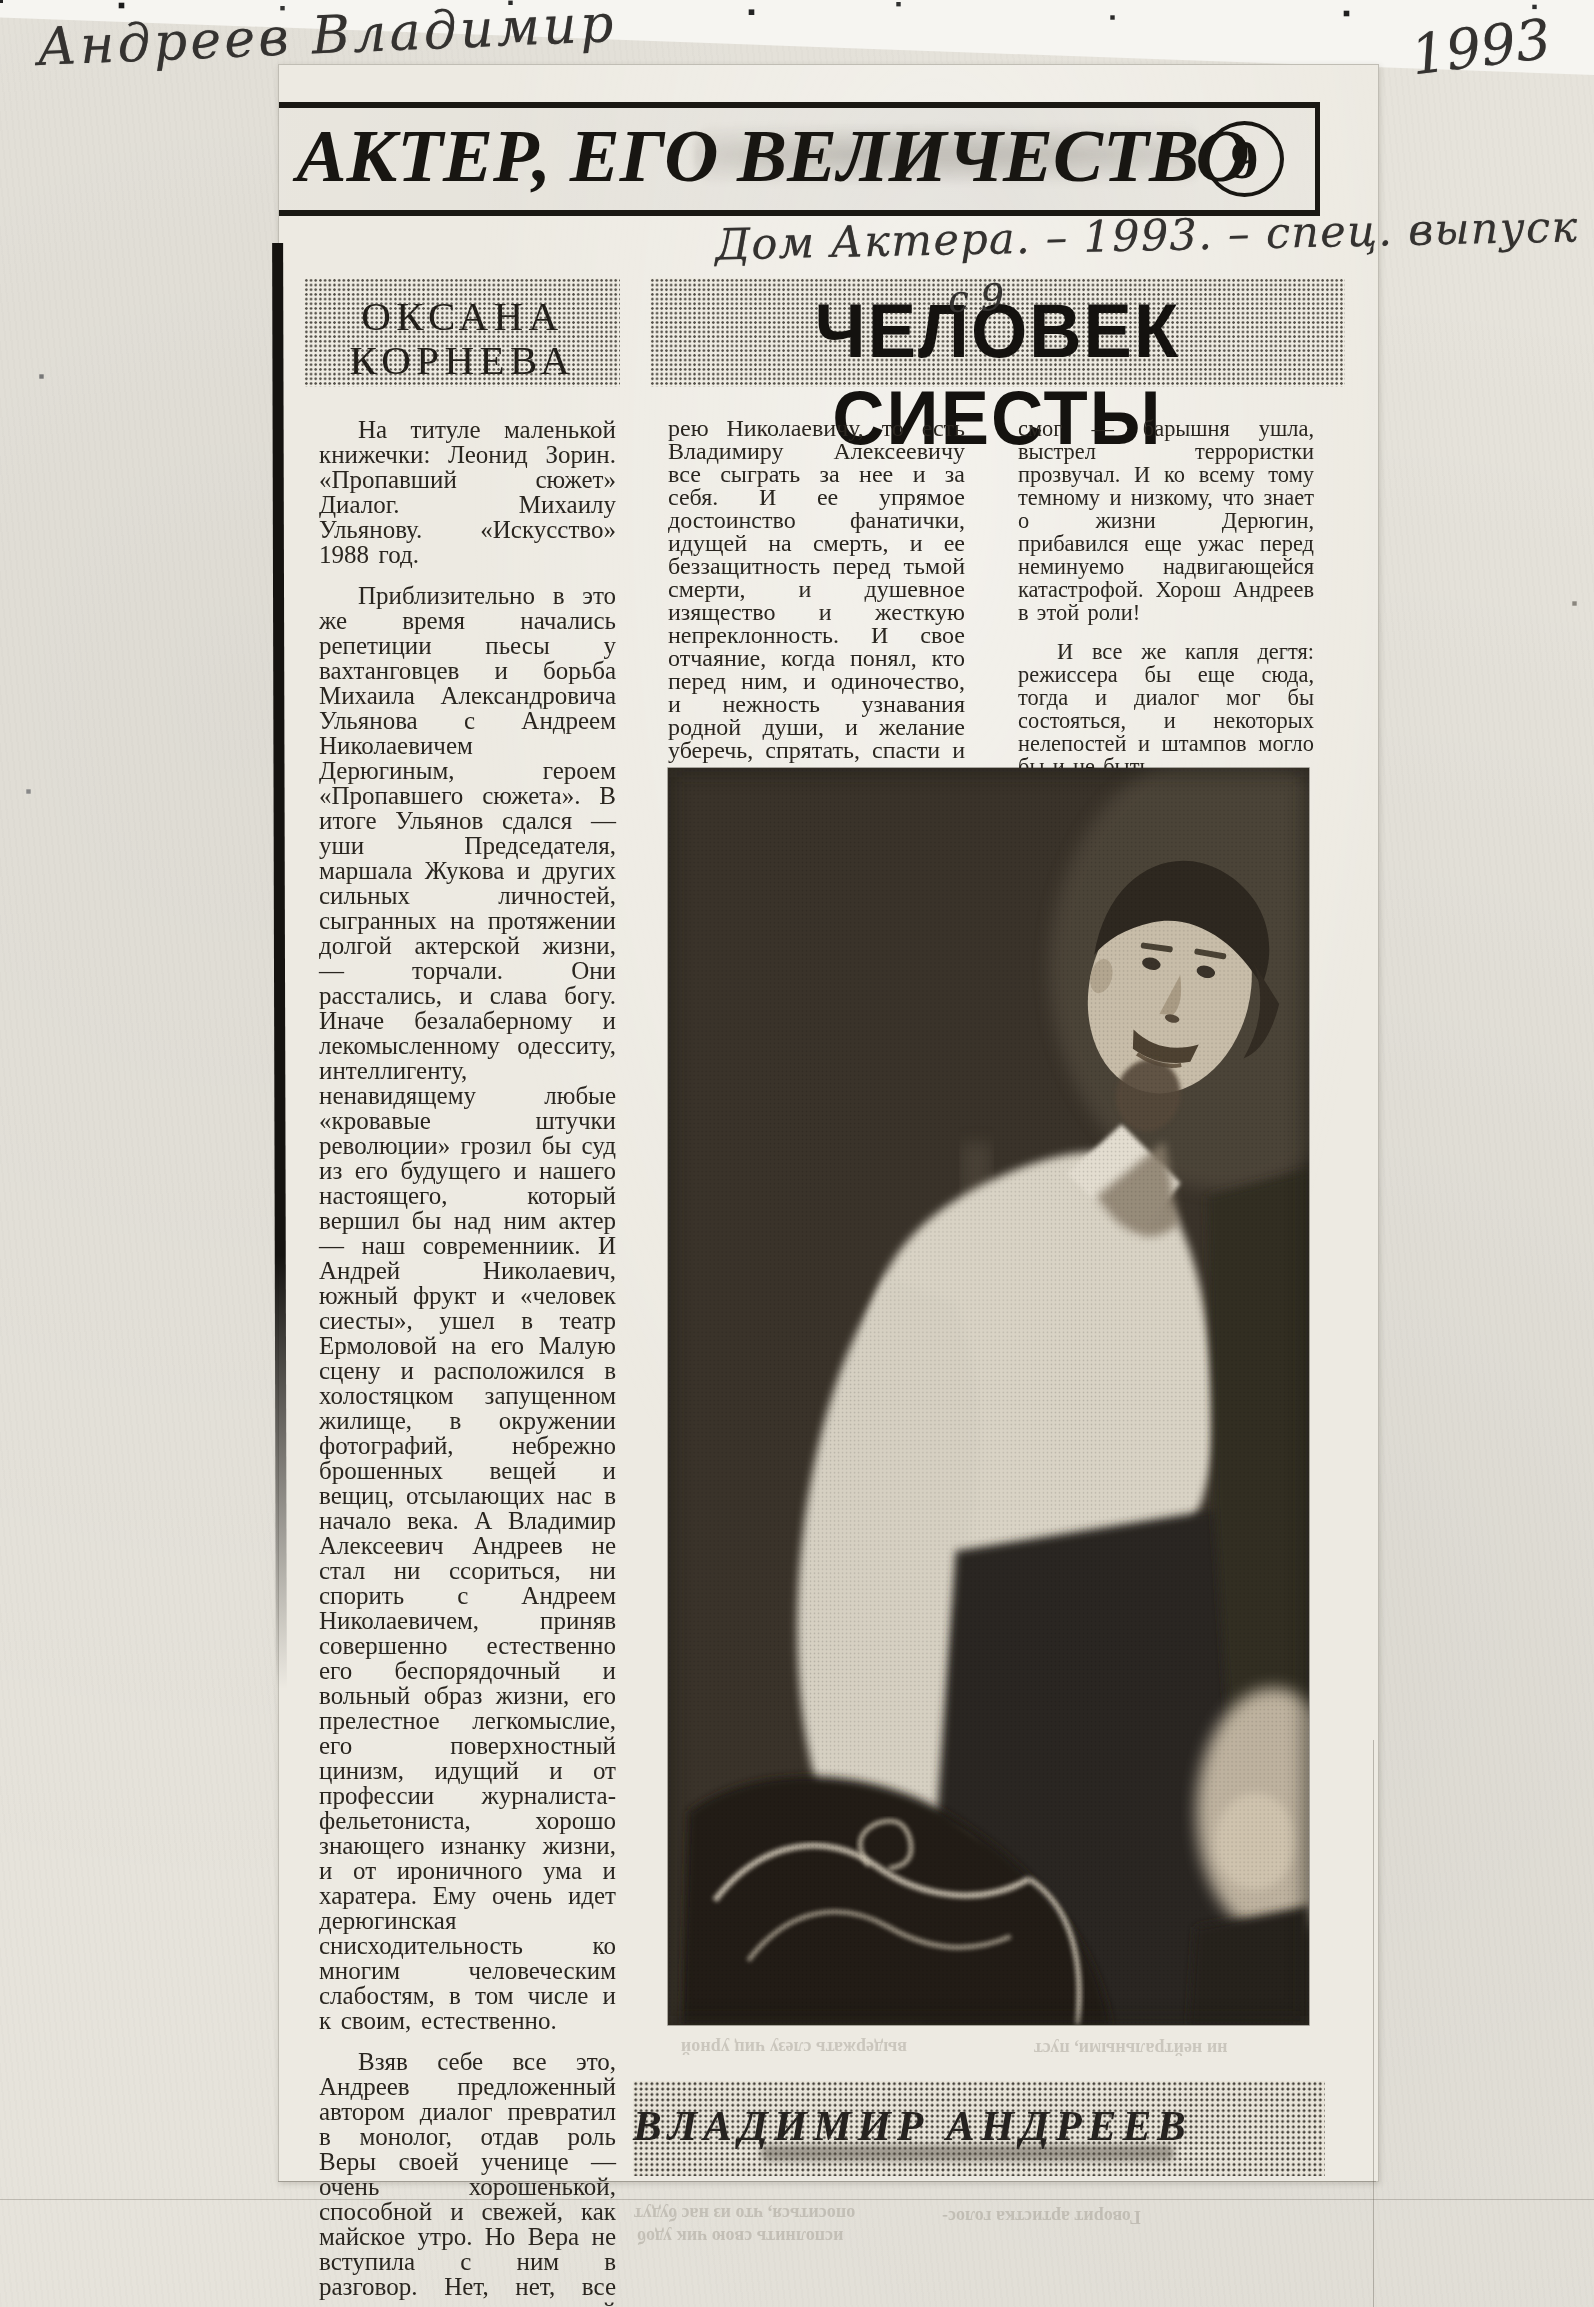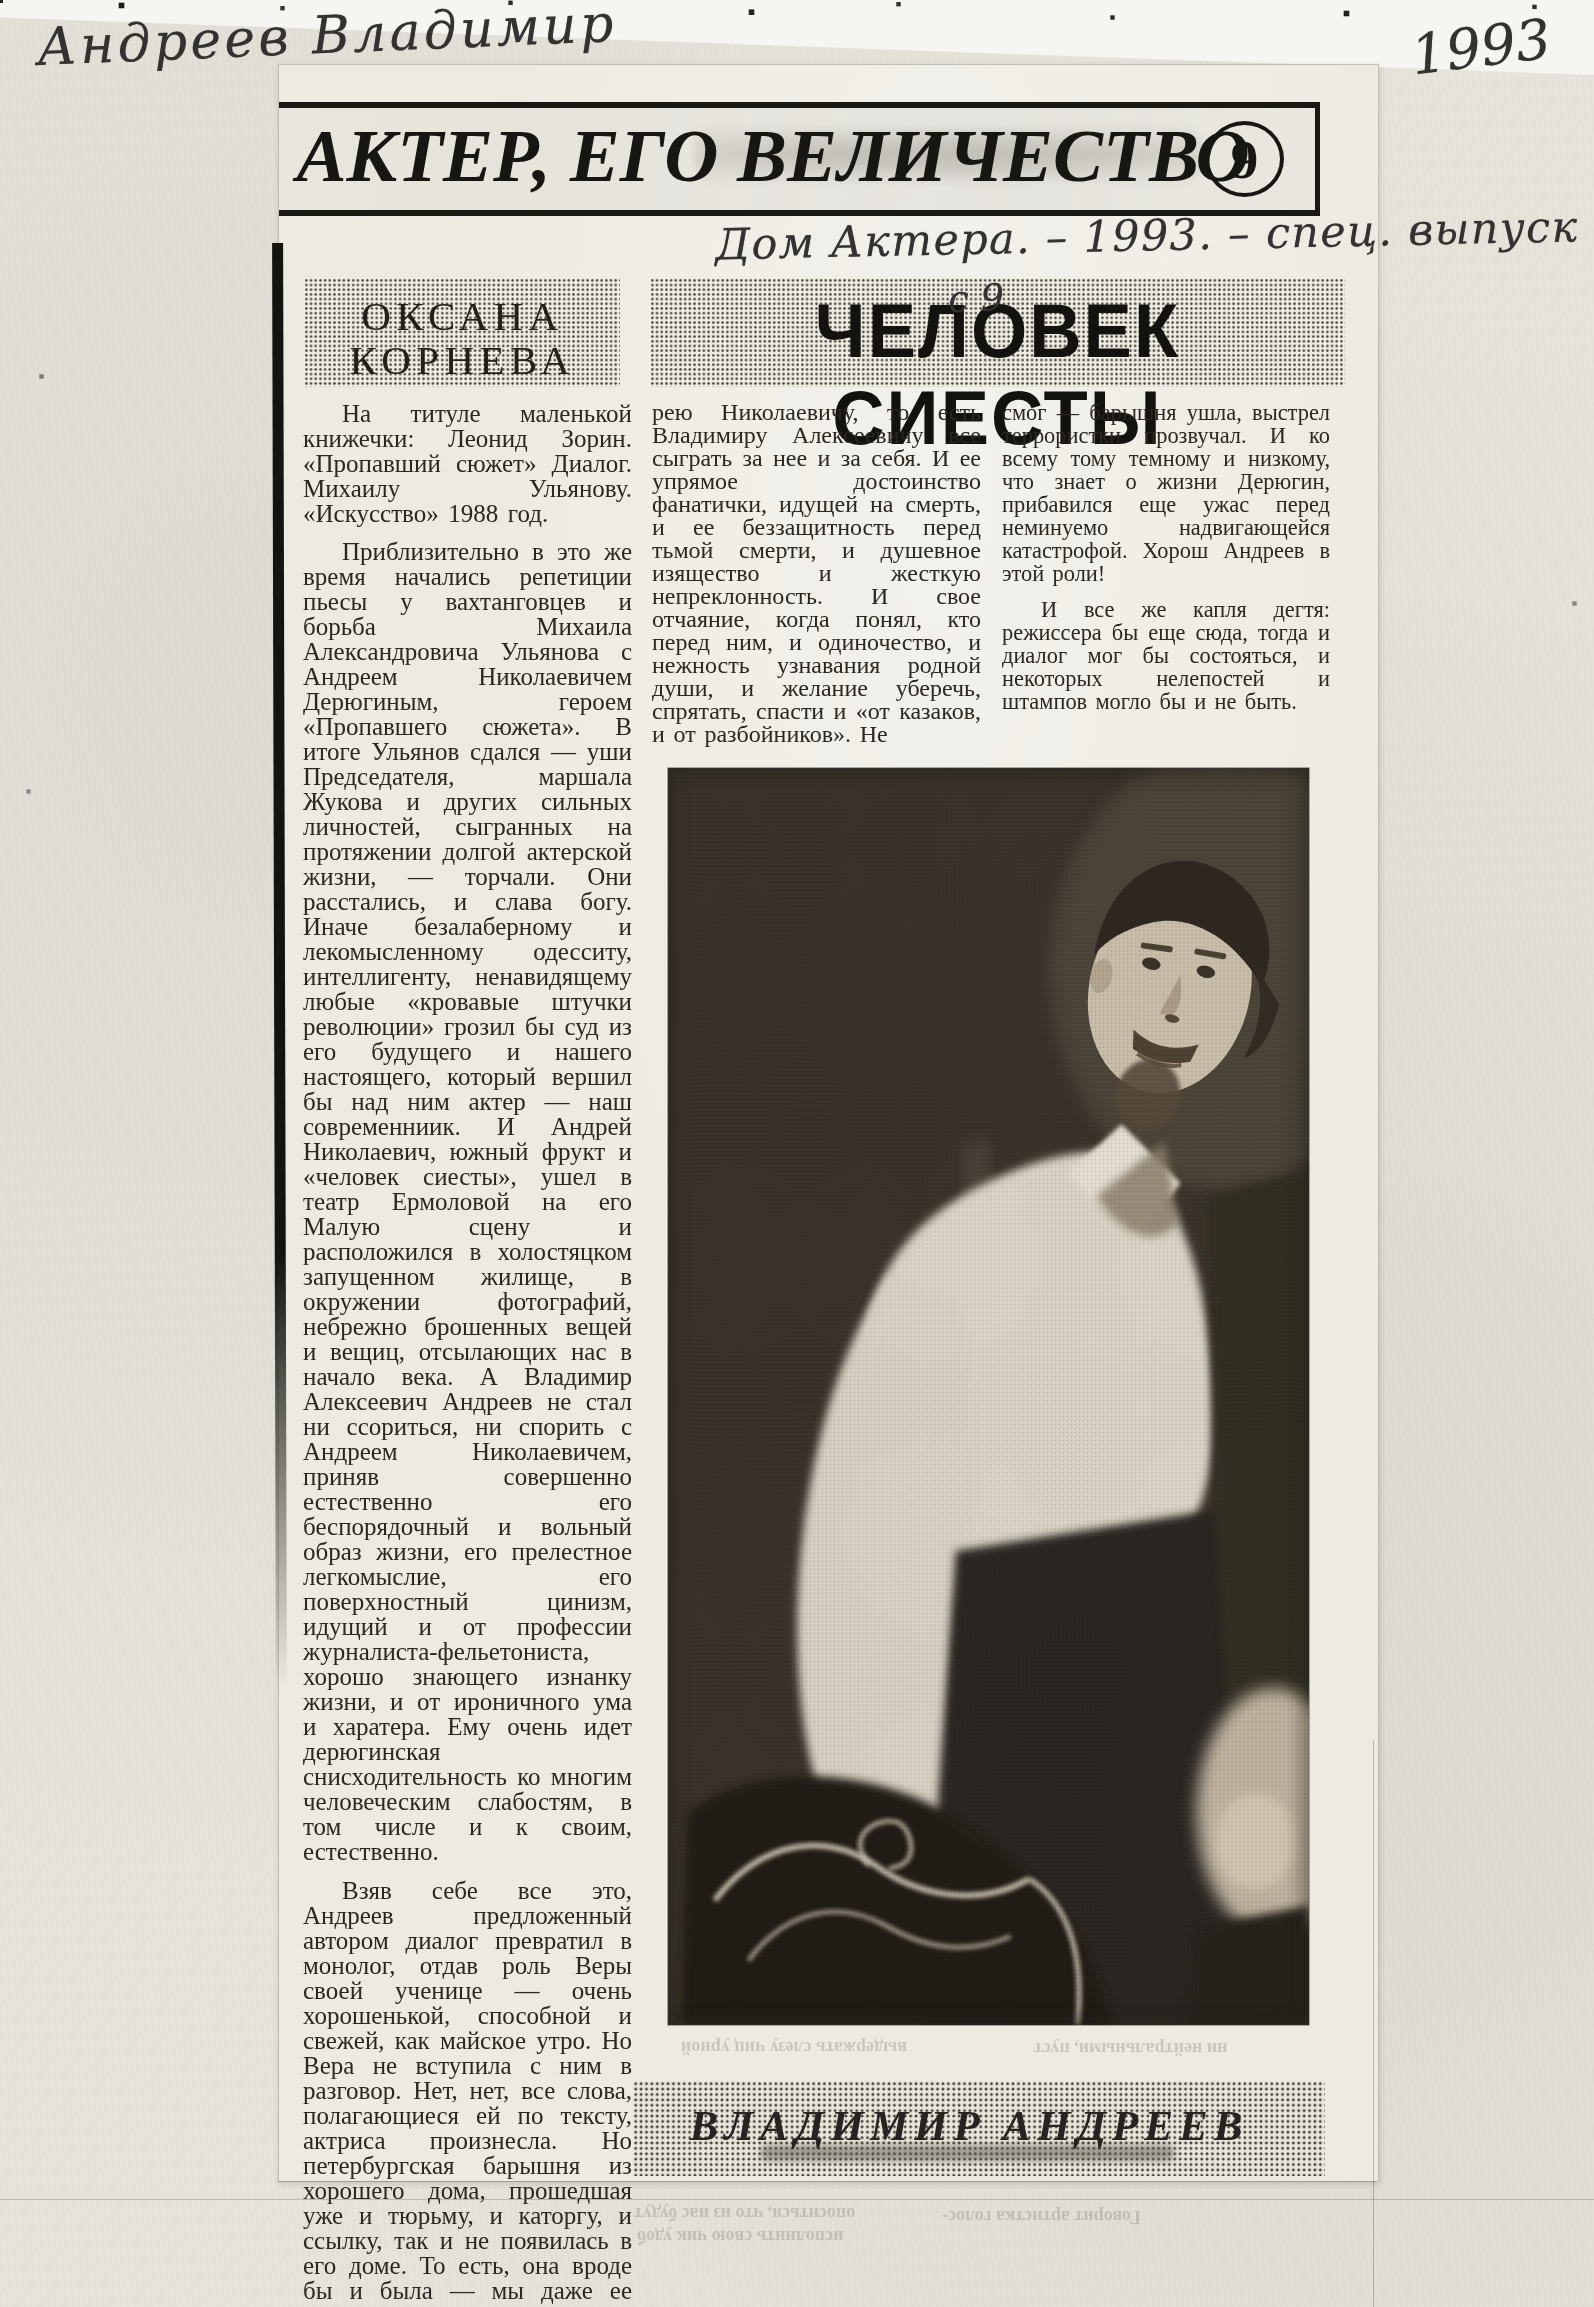--- a/index.html
+++ b/index.html
@@ -90,42 +90,42 @@
   .article-title{
     position:absolute;left:0;right:0;top:14.7px;text-align:center;
     font-family:"Liberation Sans", sans-serif;font-weight:bold;font-size:71px;
     letter-spacing:2px;color:#14120f;transform:scale(1.02,1.08);
   }
   
   .col{
     position:absolute;top:336px;width:329px;
     text-align:justify;color:#2a2620;
   }
-  .col p{margin:0;text-indent:39px;}
+  .col p{margin:16px;text-indent:39px;}
   .col p + p{margin-top:13.4px;}
   .col p.noindent{text-indent:0;}
   .col-1{left:24px;font-size:25px;line-height:25px;word-spacing:3.3px;}
   .col-2{left:373px;font-size:24px;line-height:23px;word-spacing:2.7px;}
   .col-3{left:723px;width:328px;font-size:22.4px;line-height:23px;word-spacing:2.7px;}
   
   .photo{
     position:absolute;left:389px;top:703px;width:641px;height:1257px;
     background:#393229;box-shadow:0 0 0 0.7px rgba(40,36,28,.5);
   }
   .photo svg{display:block;width:100%;height:100%;}
   
   .caption-band{
     position:absolute;left:354px;top:2016px;width:692px;height:95px;
     background-color:#e9e5da;
     background-image:radial-gradient(circle, rgba(38,34,28,.85) 1.1px, rgba(38,34,28,0) 1.7px);
     background-size:5.4px 5.4px;
   }
   .caption-text{
     position:absolute;left:0;right:20px;top:50%;transform:translateY(-58%);
-    text-align:center;font-family:"Liberation Serif", serif;font-style:italic;font-weight:bold;
+    text-align:left;font-family:"Liberation Serif", serif;font-style:italic;font-weight:bold;
     font-size:43px;letter-spacing:6px;color:#262320;white-space:nowrap;
   }
   .caption-smudge{
     position:absolute;left:127px;top:64px;width:415px;height:16px;border-radius:8px;
     background:rgba(88,82,72,.5);filter:blur(3.3px);
   }
   
   .bleed{
     position:absolute;font-family:"Liberation Serif", serif;font-weight:bold;
     color:#7c766a;white-space:nowrap;opacity:.3;filter:blur(0.4px);

